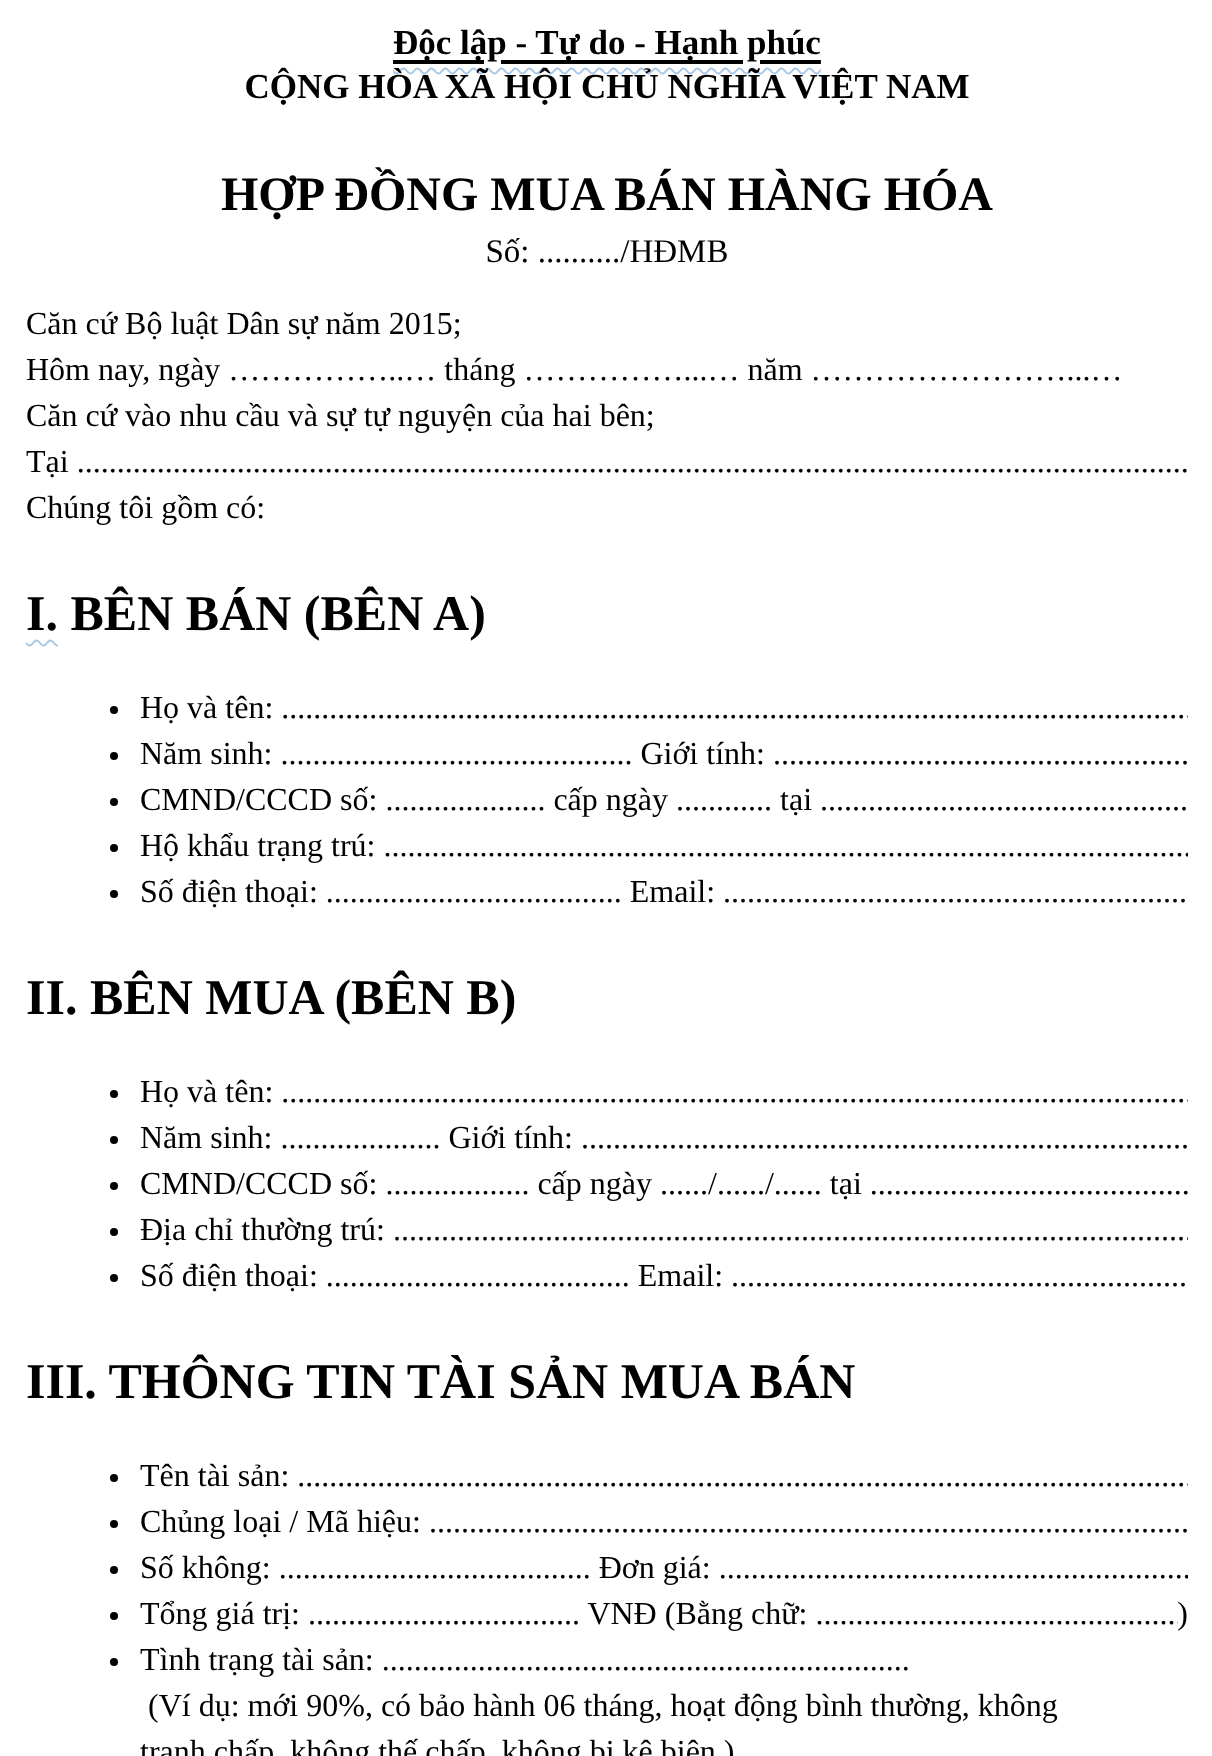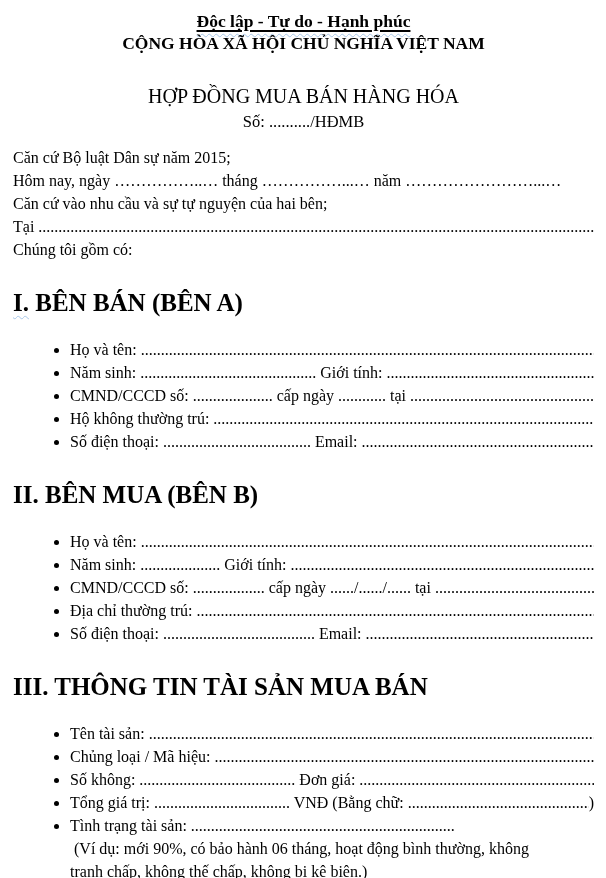--- a/index.html
+++ b/index.html
@@ -7,21 +7,21 @@
     width:606px;height:878px;overflow:hidden;
     font-family:"Liberation Serif","DejaVu Serif",serif;
     color:#000;font-size:16px;
   }
   .page{padding:8px 12px 0 13px;}
   .center{text-align:center;}
   .nat-line{font-weight:bold;font-size:17.5px;line-height:1.25;}
   .motto{font-weight:bold;font-size:17.5px;margin-top:3px;line-height:1.25;}
   .motto .wavy-wrap{text-decoration:underline wavy #a8c7e8 1px;text-underline-offset:6px;}
   .motto .solid-ul{text-decoration:underline;text-decoration-thickness:1.5px;text-underline-offset:3px;}
-  .doc-title{font-weight:normal;font-size:20px;margin-top:30px;line-height:1.15;}
+  .doc-title{font-weight:bold;font-size:24px;margin-top:30px;line-height:1.15;}
   .doc-no{font-size:16.5px;margin-top:4px;line-height:1.25;}
   .preamble{margin-top:14px;line-height:23px;}
   .oneline{white-space:nowrap;overflow:hidden;}
   .dotline{display:flex;align-items:baseline;}
   .seg{white-space:pre;flex:0 0 auto;}
   .fill{flex:1 1 0;min-width:0;overflow:hidden;white-space:nowrap;}
   .fixeddots{white-space:pre;flex:0 0 auto;}
   h2{font-size:25px;font-weight:bold;margin:27px 0 20px 0;line-height:1.2;}
   .wavy-i{text-decoration:underline wavy #a8c7e8 1px;text-underline-offset:4px;}
   ul{margin:0;padding:0 0 0 57px;list-style:disc outside;}
@@ -74,21 +74,21 @@
         <span class="seg">CMND/CCCD số: </span>
         <span class="fixeddots">....................</span>
         <span class="seg"> cấp ngày </span>
         <span class="fixeddots">............</span>
         <span class="seg"> tại </span>
         <span class="fill">....................................................................................................................................................................</span>
       </div>
     </li>
     <li>
       <div class="dotline">
-        <span class="seg">Hộ không thường trú: </span>
+        <span class="seg">Hộ khẩu trạng trú: </span>
         <span class="fill">....................................................................................................................................................................</span>
       </div>
     </li>
     <li>
       <div class="dotline">
         <span class="seg">Số điện thoại: </span>
         <span class="fixeddots">.....................................</span>
         <span class="seg"> Email: </span>
         <span class="fill">....................................................................................................................................................................</span>
       </div>

